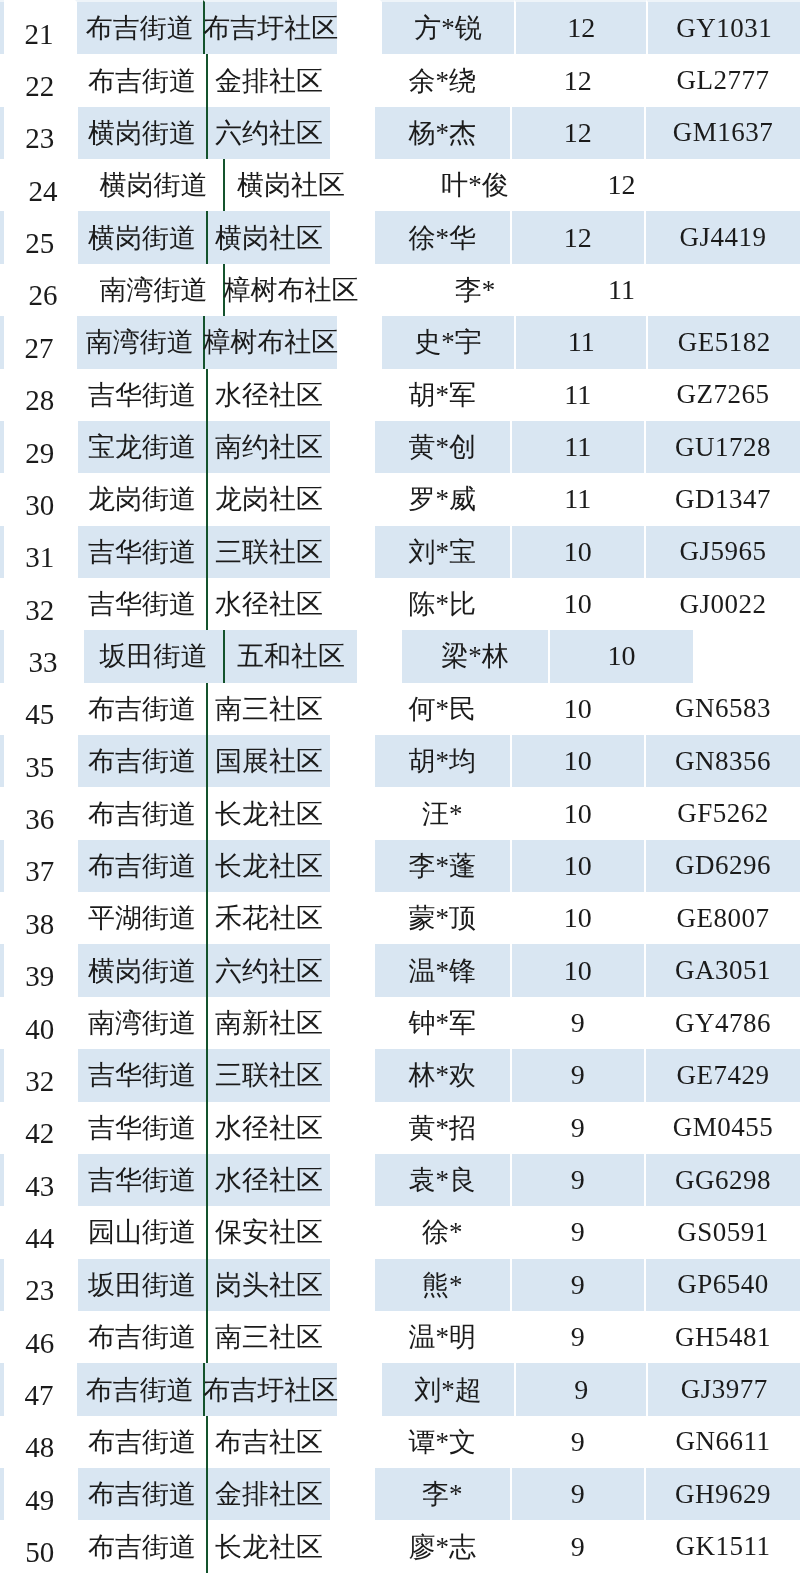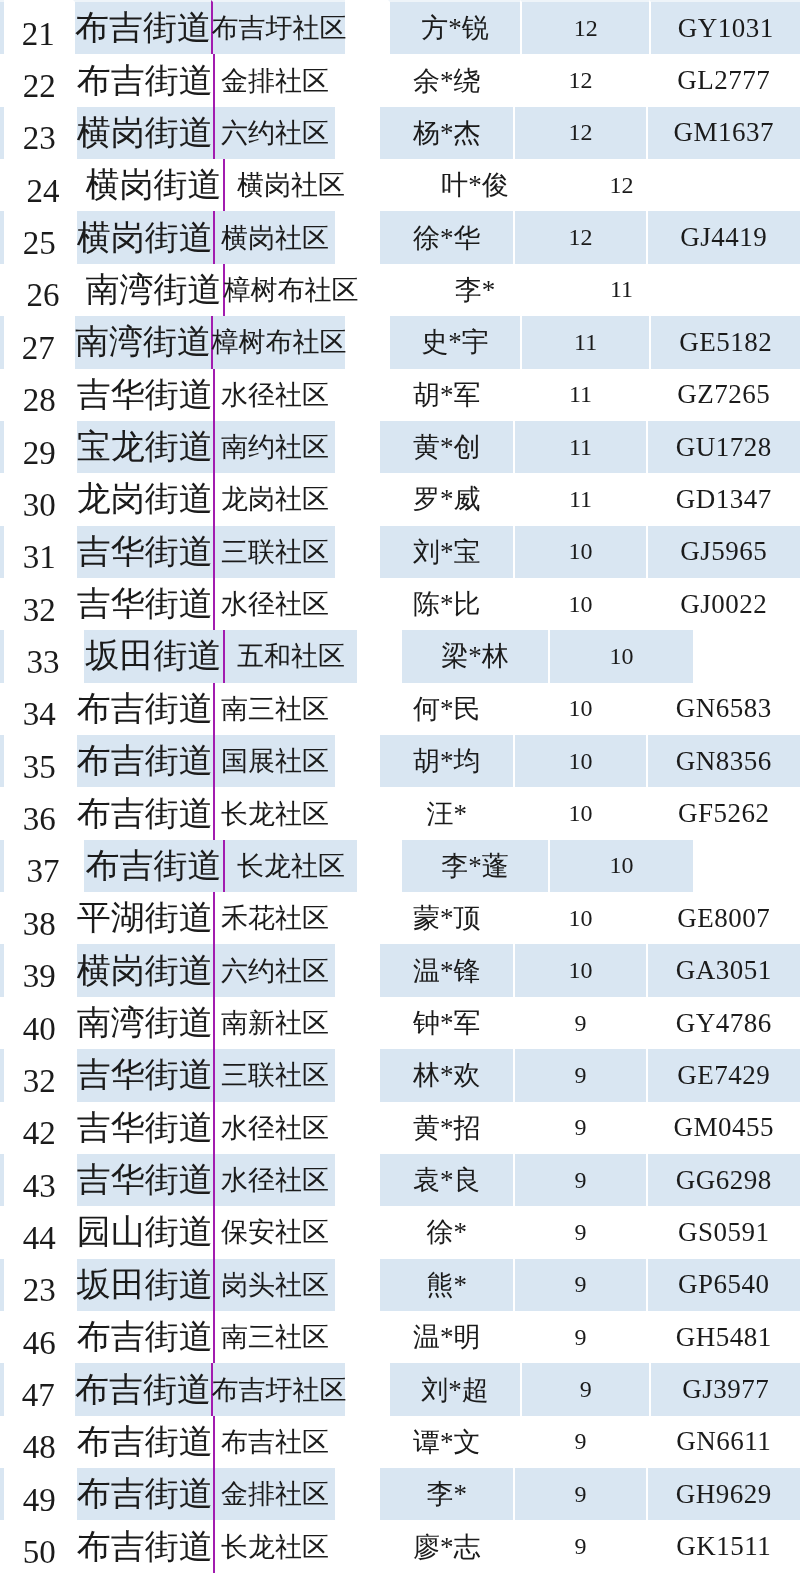--- a/index.html
+++ b/index.html
@@ -31,25 +31,25 @@
   .row:first-child .cell { border-top: 2px solid rgba(255,255,255,0.55); }
   .cell {
     display: flex;
     align-items: center;
     justify-content: center;
     box-sizing: border-box;
     white-space: nowrap;
     overflow: visible;
   }
   .sliver    { width: 4px; }
-  .rank      { width: 78px;  font-size: 33px; background: #ffffff; margin-top: 12px; }
-  .street    { width: 141px; font-size: 34px; border-left: 2px solid #ffffff; }
-  .community { width: 134px; font-size: 27px; border-left: 2px solid #a21caf; }
+  .rank      { width: 78px;  font-size: 29px; background: #ffffff; margin-top: 12px; }
+  .street    { width: 141px; font-size: 27px; border-left: 2px solid #ffffff; }
+  .community { width: 134px; font-size: 27px; border-left: 2px solid #14532d; }
   .pname     { width: 148px; font-size: 27px; border-left: 2px solid #ffffff; margin-left: 43px; }
-  .count     { width: 145px; font-size: 24px; border-left: 2px solid #ffffff; }
+  .count     { width: 145px; font-size: 28px; border-left: 2px solid #ffffff; }
   .code      { width: 169px; font-size: 27px; border-left: 2px solid #ffffff; letter-spacing: 0.5px; }
 </style>
 </head>
 <body>
 
 <main class="table" id="table">
   <div class="row alt">
     <div class="cell sliver colored"></div>
     <div class="cell rank">21</div>
     <div class="cell street colored">布吉街道</div>
@@ -171,21 +171,21 @@
     <div class="cell sliver colored"></div>
     <div class="cell rank">33</div>
     <div class="cell street colored">坂田街道</div>
     <div class="cell community colored">五和社区</div>
     <div class="cell pname colored">梁*林</div>
     <div class="cell count colored">10</div>
   </div>
 
   <div class="row">
     <div class="cell sliver colored"></div>
-    <div class="cell rank">34</div>
+    <div class="cell rank">45</div>
     <div class="cell street colored">布吉街道</div>
     <div class="cell community colored">南三社区</div>
     <div class="cell pname colored">何*民</div>
     <div class="cell count colored">10</div>
     <div class="cell code colored">GN6583</div>
   </div>
 
   <div class="row alt">
     <div class="cell sliver colored"></div>
     <div class="cell rank">35</div>
@@ -206,20 +206,21 @@
     <div class="cell code colored">GF5262</div>
   </div>
 
   <div class="row alt">
     <div class="cell sliver colored"></div>
     <div class="cell rank">37</div>
     <div class="cell street colored">布吉街道</div>
     <div class="cell community colored">长龙社区</div>
     <div class="cell pname colored">李*蓬</div>
     <div class="cell count colored">10</div>
+    <div class="cell code colored">GD6296</div>
   </div>
 
   <div class="row">
     <div class="cell sliver colored"></div>
     <div class="cell rank">38</div>
     <div class="cell street colored">平湖街道</div>
     <div class="cell community colored">禾花社区</div>
     <div class="cell pname colored">蒙*顶</div>
     <div class="cell count colored">10</div>
     <div class="cell code colored">GE8007</div>

